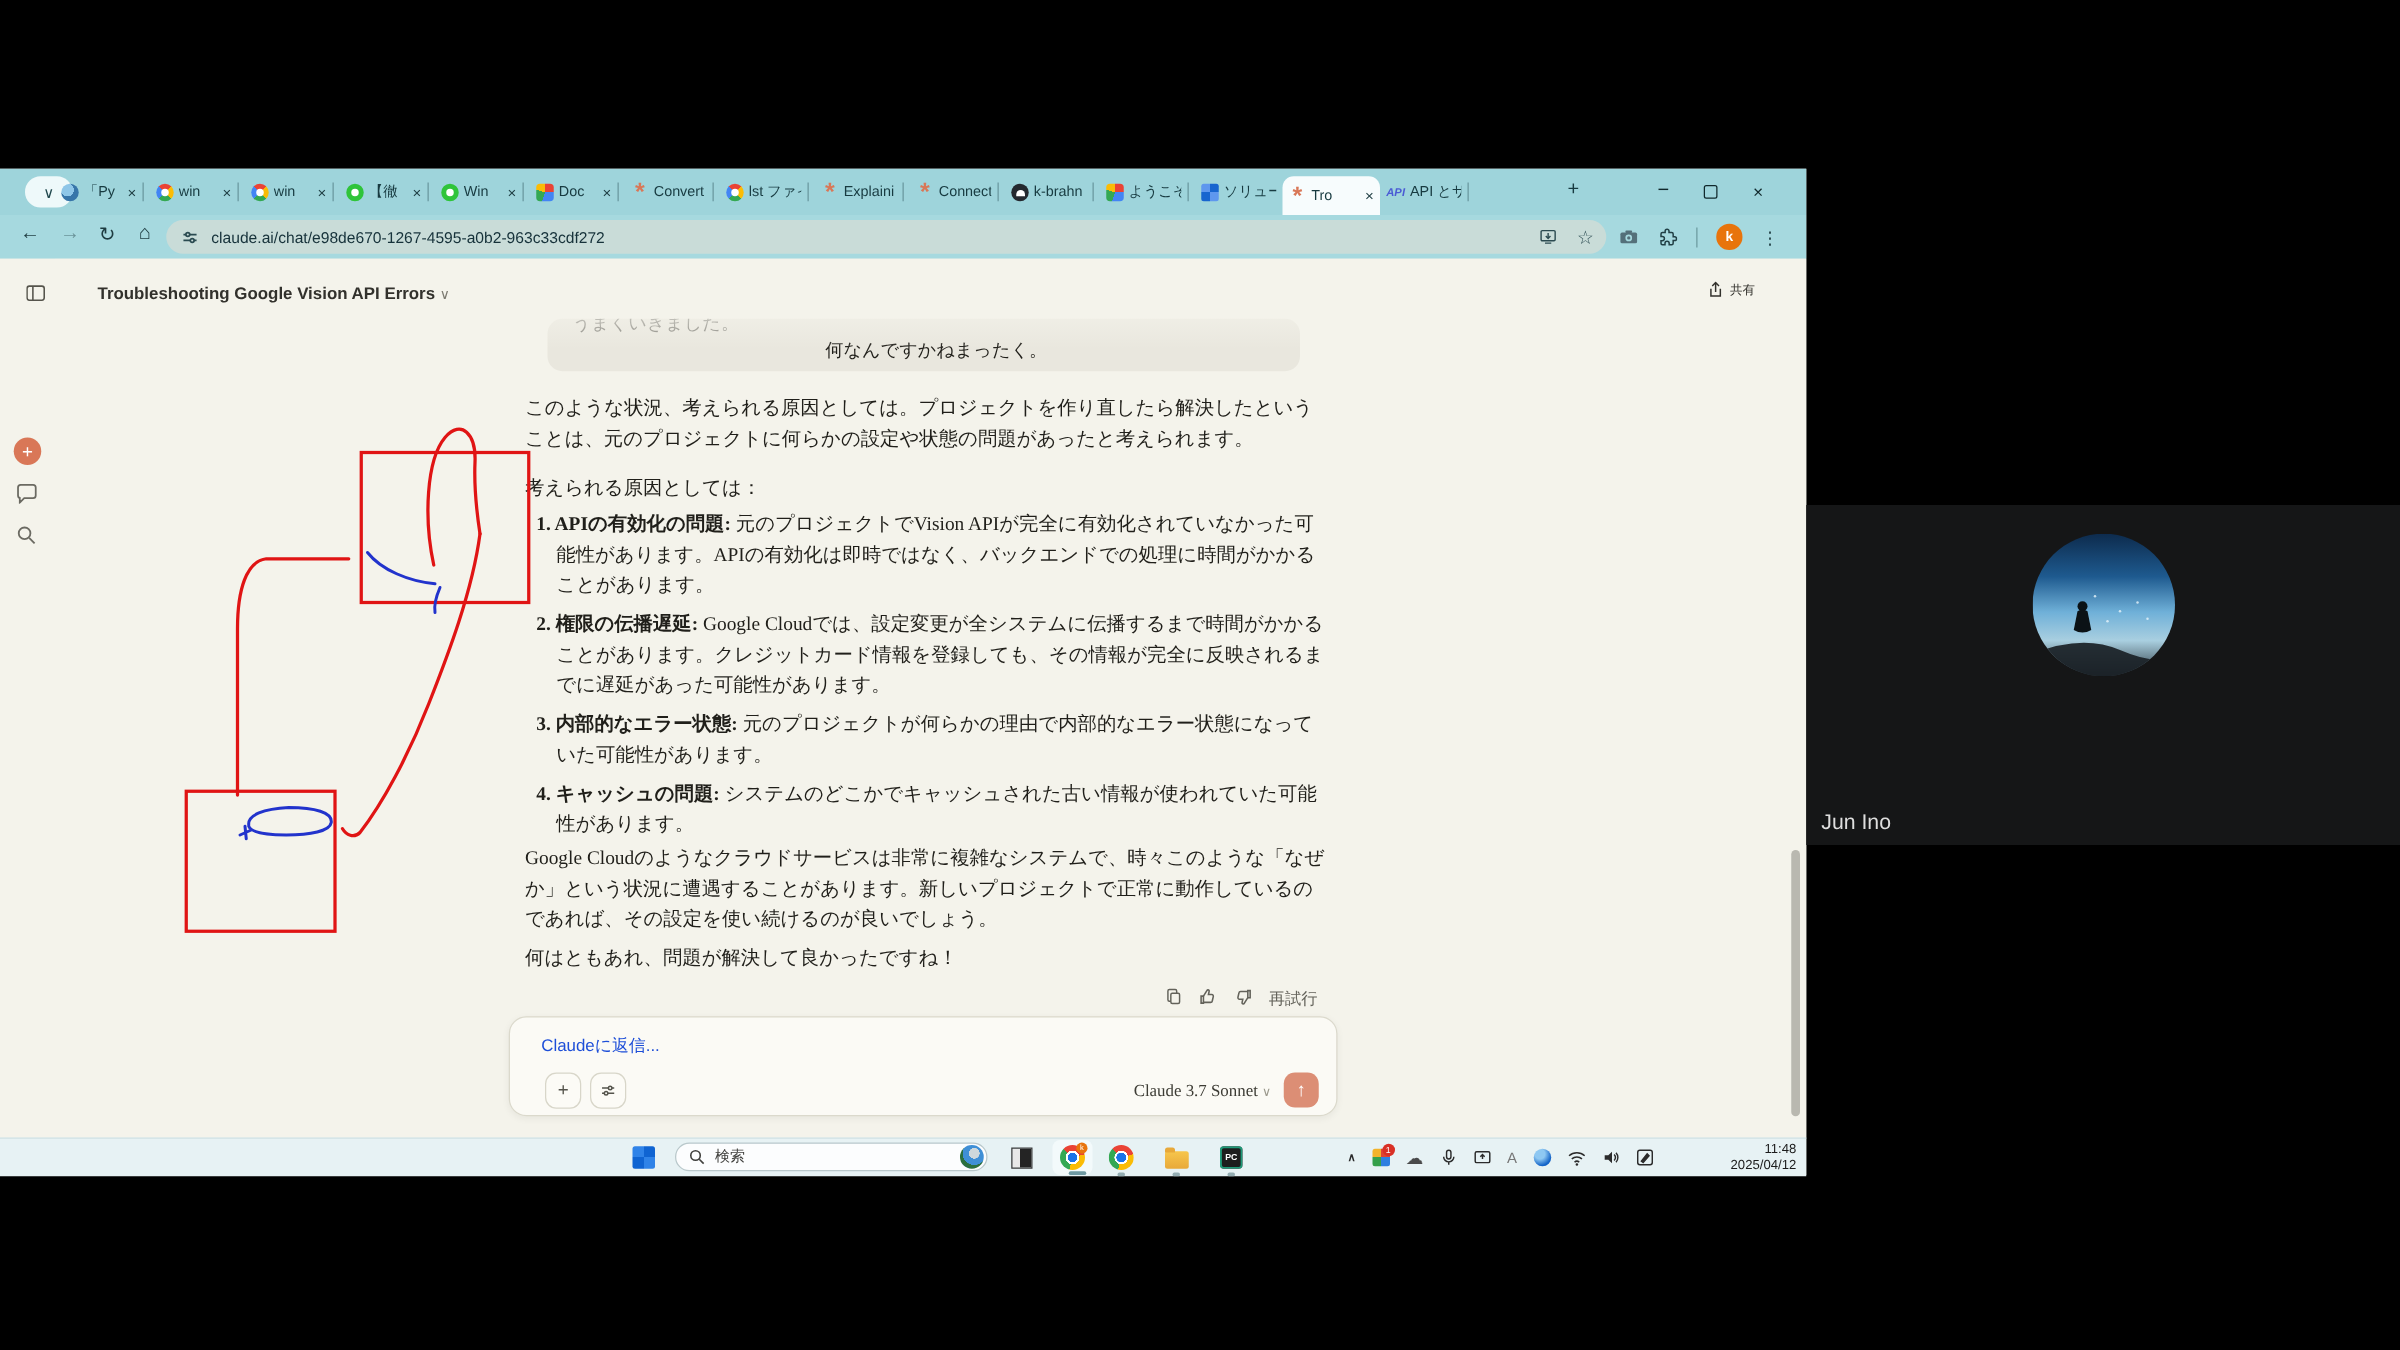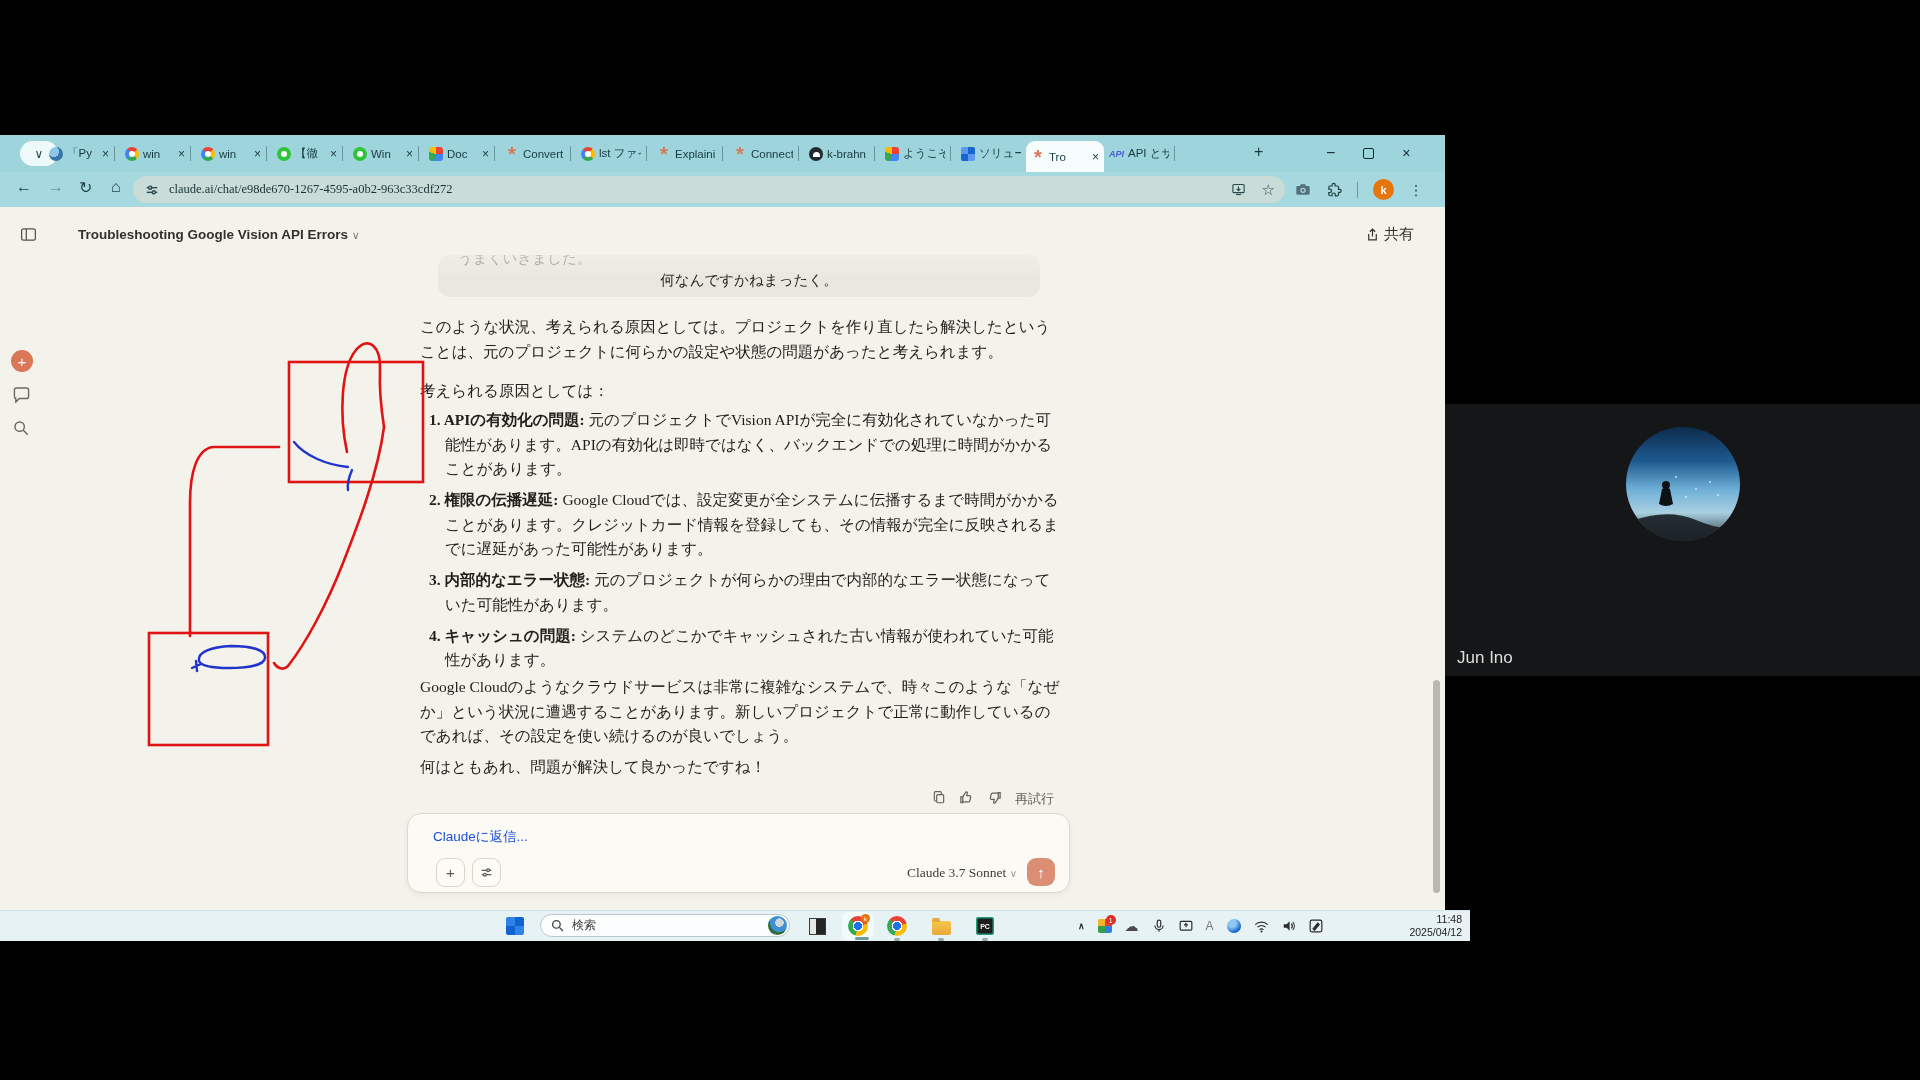--- a/index.html
+++ b/index.html
@@ -35,31 +35,31 @@
   .fav-api{background:none;width:auto;color:#4a5bd4;font-style:italic;font-weight:bold;font-size:9px;}
   .newtab{position:absolute;left:1254px;top:8px;font-size:16px;color:#173a40;}
   .winctl{position:absolute;top:3px;height:30px;display:flex;align-items:center;gap:28px;color:#10282c;}
   .restore{width:9px;height:9px;border:1.3px solid #10282c;border-radius:2px;}
 
   
   .toolbar{position:absolute;left:0;top:37px;width:1445px;height:35px;background:#a6d9df;}
   .navic{position:absolute;top:6px;font-size:16px;color:#1e3c41;}
   .omnibox{position:absolute;left:133px;top:4px;width:1152px;height:27px;border-radius:14px;background:#c9dcd8;
            display:flex;align-items:center;color:#16323a;}
-  .omnitext{font-size:12.5px;margin-left:10px;white-space:nowrap;font-family:Liberation Serif, serif;}
+  .omnitext{font-size:12.5px;margin-left:10px;white-space:nowrap;}
   .omniright{position:absolute;right:10px;top:0;height:27px;display:flex;align-items:center;gap:16px;color:#2a4a50;}
   .tbright{position:absolute;top:4px;height:27px;display:flex;align-items:center;gap:15px;color:#213f45;}
   .avatar-k{width:21px;height:21px;border-radius:50%;background:#e8740c;color:#fff;font-size:11px;font-weight:bold;
             display:flex;align-items:center;justify-content:center;}
 
   
   .page{position:absolute;left:0;top:72px;width:1445px;height:703px;background:#f4f3eb;overflow:hidden;}
   .pg-title{position:absolute;left:78px;top:20px;font-size:13.5px;color:#32312c;font-weight:bold;}
   .pg-title .chev{font-weight:normal;color:#7c7a70;font-size:11px;}
-  .share-btn{position:absolute;left:1366px;top:18px;display:flex;align-items:center;gap:5px;font-size:15px;color:#32312c;}
+  .share-btn{position:absolute;left:1366px;top:18px;display:flex;align-items:center;gap:5px;font-size:10px;color:#32312c;}
   .rail-plus{position:absolute;left:11px;top:143px;width:22px;height:22px;border-radius:50%;background:#d97757;color:#fff;
              font-size:15px;display:flex;align-items:center;justify-content:center;}
   .rail-ic{position:absolute;left:13px;color:#6b6a62;}
 
   .chatcol{position:absolute;left:420px;top:0;width:642px;font-family:"Liberation Serif",serif;color:#201f1a;}
   .bubble{position:absolute;left:18px;top:48px;width:602px;height:42px;background:#e9e7de;border-radius:12px;
           overflow:hidden;padding:0 0 0 20px;box-sizing:border-box;font-size:14.5px;}
   .bub1{margin-top:-6px;opacity:.55;}
   .bub2{margin-top:3px;text-align:center;}
   .para{position:absolute;width:642px;font-size:15.5px;line-height:24.5px;}
@@ -75,21 +75,21 @@
   .cph{position:absolute;left:25px;top:14px;font-size:13.5px;color:#1d4ed8;text-align:right;}
   .cbtn{position:absolute;top:44px;width:27px;height:27px;border:1px solid #d8d6c9;border-radius:9px;background:#fcfbf6;
         color:#55544c;display:flex;align-items:center;justify-content:center;font-size:15px;}
   .modelsel{position:absolute;right:52px;top:51px;font-family:"Liberation Serif",serif;font-size:13.5px;color:#3d3c35;}
   .modelsel .chev{color:#9a988c;font-size:10px;font-family:"Liberation Sans",sans-serif;}
   .sendbtn{position:absolute;right:14px;top:44px;width:28px;height:28px;border-radius:9px;background:#dc8e75;color:#fff;
            font-size:15px;display:flex;align-items:center;justify-content:center;}
   .scrollthumb{position:absolute;left:1433px;top:473px;width:7px;height:213px;border-radius:4px;background:#b9b8b0;}
 
   
-  .taskbar{position:absolute;left:0;top:775px;width:1445px;height:30px;background:#e7f2f4;border-top:1px solid #cfe1e4;padding-left:25px;}
+  .taskbar{position:absolute;left:0;top:775px;width:1445px;height:30px;background:#e7f2f4;border-top:1px solid #cfe1e4;}
   .winlogo{position:absolute;left:506px;top:6px;width:18px;height:18px;
            background:conic-gradient(#0f64d2 0 25%,#2f83e8 0 50%,#0f64d2 0 75%,#2f83e8 0 100%);border-radius:2px;}
   .searchpill{position:absolute;left:540px;top:3px;width:250px;height:23px;border-radius:12px;background:#fcfdfe;
               border:1px solid #b9c8cb;display:flex;align-items:center;box-sizing:border-box;color:#41413e;font-size:12px;}
   .weather{position:absolute;right:2px;top:1px;width:19px;height:19px;border-radius:50%;
            background:radial-gradient(circle at 60% 35%,#cfd8dc 0 25%,#3f8fd6 26% 55%,#2b6f3f 56% 75%,#1c4d80 76% 100%);}
   .tk-ic{position:absolute;top:4px;width:22px;height:22px;display:flex;align-items:center;justify-content:center;}
   .appdot{position:absolute;bottom:-4px;left:8px;width:6px;height:3px;border-radius:2px;background:#94adb2;}
   .chromeball{width:20px;height:20px;border-radius:50%;position:relative;
       background:radial-gradient(circle at 50% 50%,#1a73e8 0 27%,#fff 28% 38%,rgba(0,0,0,0) 39%),

